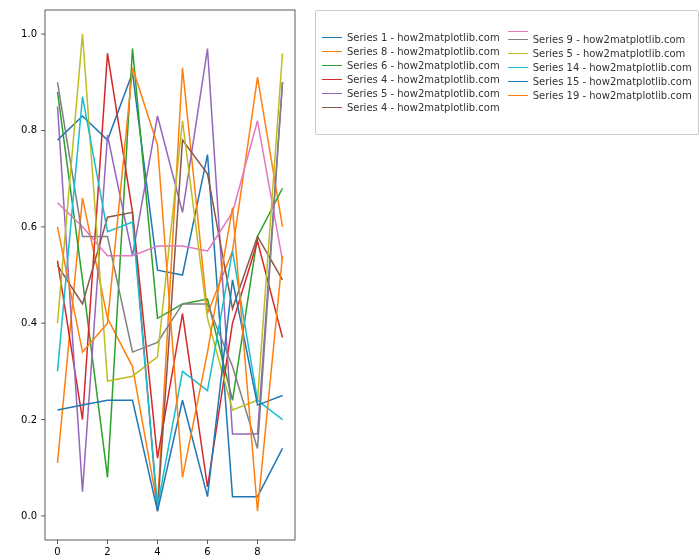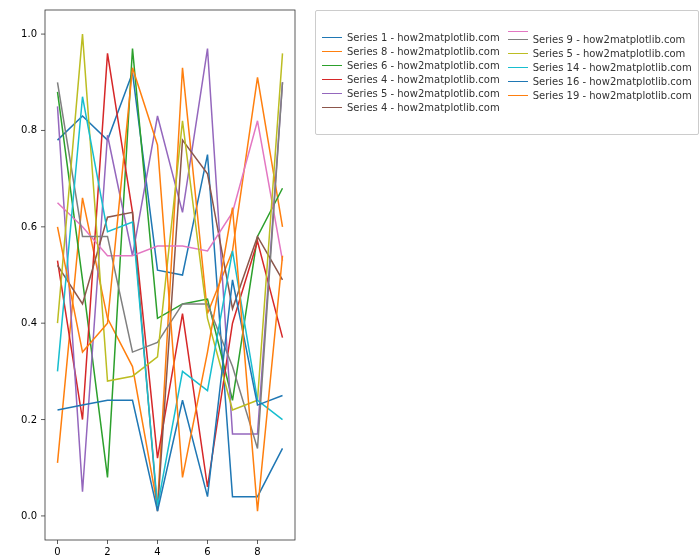--- a/index.html
+++ b/index.html
@@ -131,21 +131,21 @@
           <div class="legend-item">
             <span class="legend-swatch" style="color: rgb(188, 189, 34);"></span>
             <span>Series 5 - how2matplotlib.com</span>
           </div>
           <div class="legend-item">
             <span class="legend-swatch" style="color: rgb(23, 190, 207);"></span>
             <span>Series 14 - how2matplotlib.com</span>
           </div>
           <div class="legend-item">
             <span class="legend-swatch" style="color: rgb(31, 119, 180);"></span>
-            <span>Series 16 - how2matplotlib.com</span>
+            <span>Series 15 - how2matplotlib.com</span>
           </div>
           <div class="legend-item">
             <span class="legend-swatch" style="color: rgb(255, 127, 14);"></span>
             <span>Series 19 - how2matplotlib.com</span>
           </div>
         </div>
     </div>
   </div>
 </div>
 

